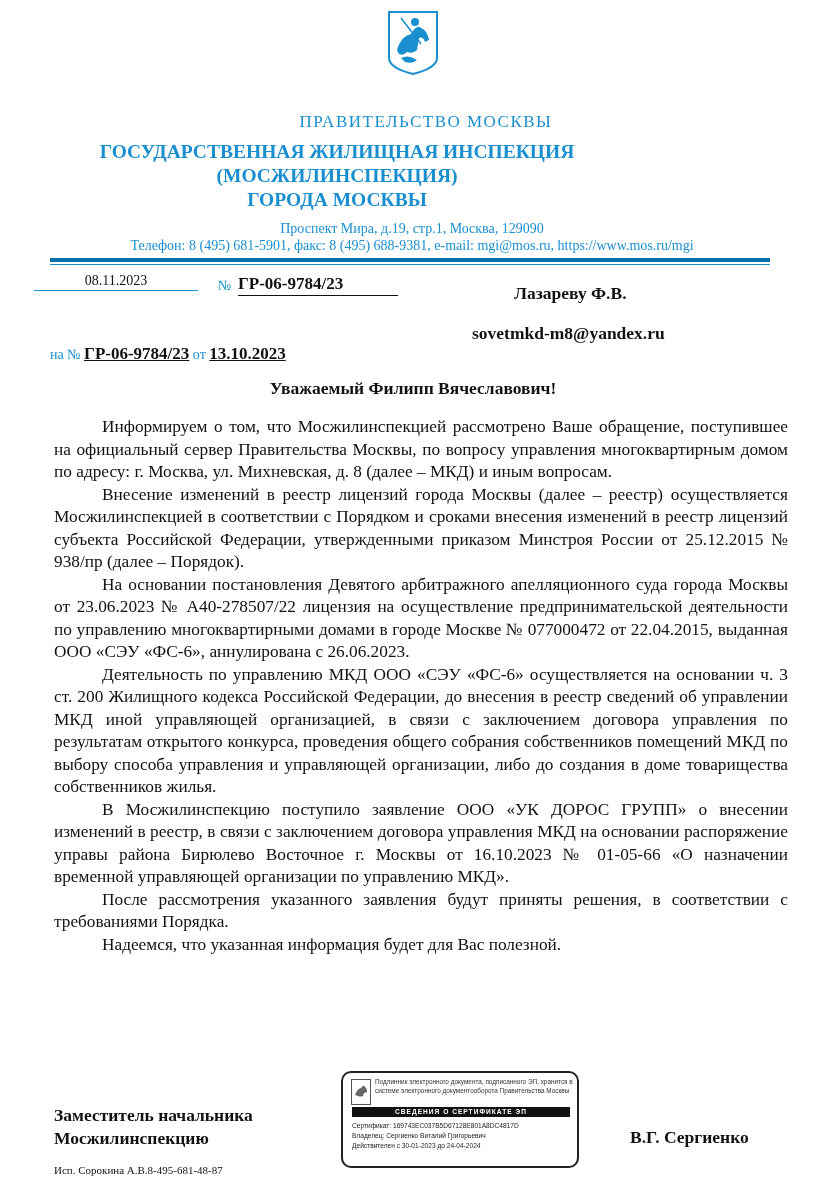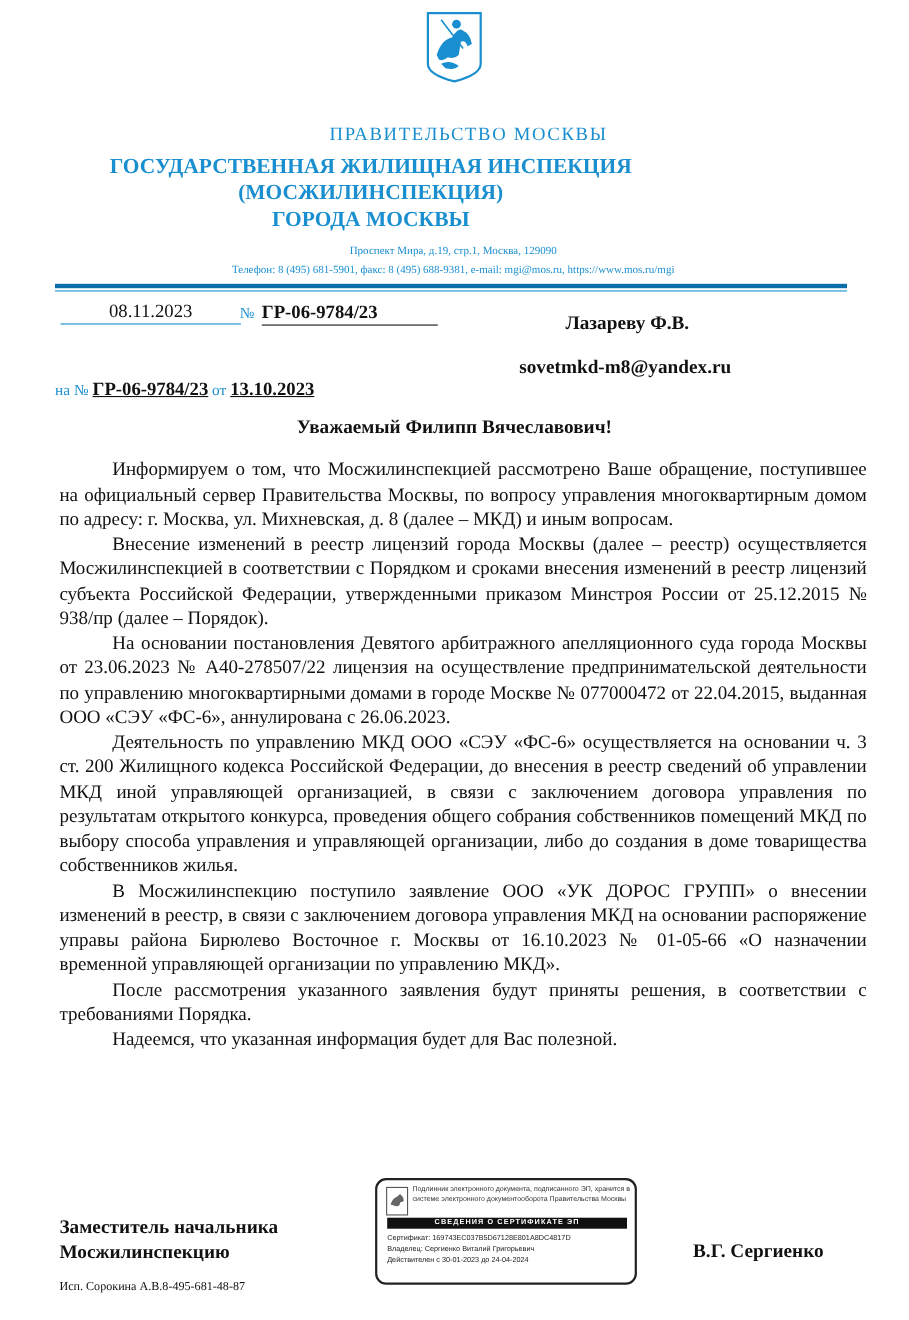--- a/index.html
+++ b/index.html
@@ -1,24 +1,24 @@
 <!DOCTYPE html>
 <html><head>
 <meta charset="utf-8">
 <style>
   html, body { margin: 0; padding: 0; background: #ffffff; }
   body { width: 826px; height: 1200px; position: relative; overflow: hidden; font-family: "Liberation Serif", serif; color: #111; }
   .abs { position: absolute; }
   .emblem { left: 387px; top: 10px; width: 52px; height: 66px; }
   .gov { left: 0; width: 826px; top: 112px; text-align: center; font-size: 17px; letter-spacing: 1.5px; color: #1a8fd0; padding-left: 13px; }
   .org { left: 0; width: 674px; top: 140px; text-align: center; font-size: 19.5px; font-weight: bold; color: #1a8fd0; line-height: 24px; }
-  .addr { left: 0; width: 824px; top: 220px; text-align: center; font-size: 10px; color: #1a8fd0; line-height: 17px; }
+  .addr { left: 0; width: 824px; top: 220px; text-align: center; font-size: 14px; color: #1a8fd0; line-height: 17px; }
   .rule1 { left: 50px; top: 258px; width: 720px; height: 4px; background: #0a6ea8; }
   .rule2 { left: 50px; top: 264px; width: 720px; height: 1px; background: #1a8fd0; }
-  .outdate { left: 55px; top: 273px; width: 164px; border-bottom: 1px solid #1a8fd0; text-align: center; font-size: 17px; padding-bottom: 1px; }
+  .outdate { left: 34px; top: 273px; width: 164px; border-bottom: 1px solid #1a8fd0; text-align: center; font-size: 14px; padding-bottom: 1px; }
   .numlbl { left: 218px; top: 278px; font-size: 14px; color: #1a8fd0; }
   .outnum { left: 238px; top: 274px; width: 160px; border-bottom: 1.5px solid #111; font-size: 17px; font-weight: bold; padding-bottom: 1px; }
   .refline { left: 50px; top: 300px; font-size: 14px; color: #1a8fd0; white-space: nowrap; margin-top: 44px; }
   .refline .v { color: #111; font-size: 17px; font-weight: bold; text-decoration: underline; }
   .recipient { left: 472px; top: 283px; font-size: 17.5px; font-weight: bold; margin-left: 42px; }
   .email { left: 472px; top: 323px; font-size: 17.5px; font-weight: bold; }
   .greeting { left: 0; width: 826px; top: 378px; text-align: center; font-size: 17.5px; font-weight: bold; }
   .body { left: 54px; top: 416px; width: 734px; font-size: 17.3px; line-height: 22.5px; text-align: justify; }
   .body p { margin: 0; text-indent: 48px; }
   .sigtitle { left: 54px; top: 1104px; font-size: 17.5px; font-weight: bold; line-height: 22.5px; }

